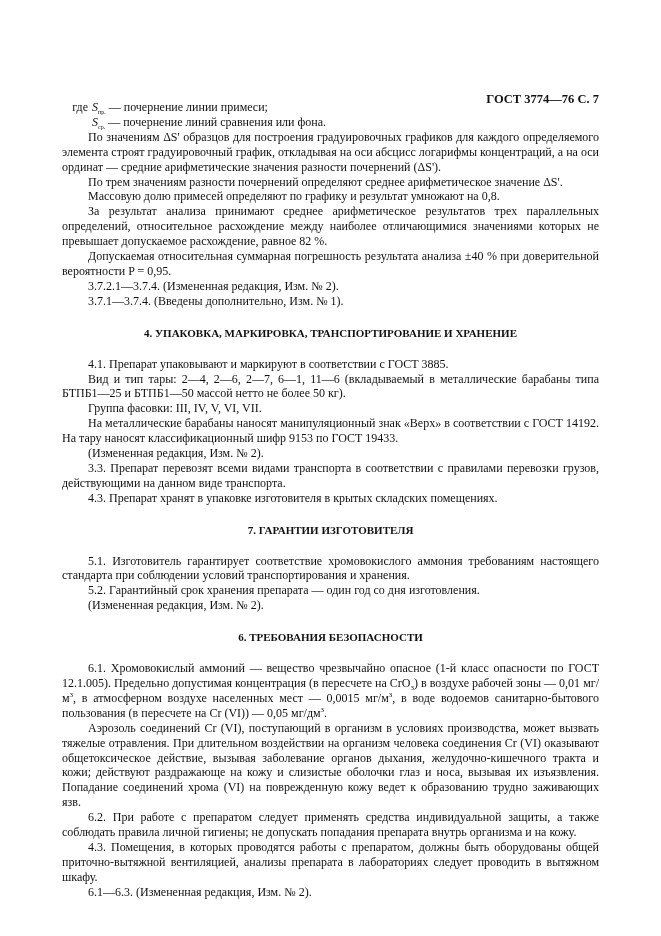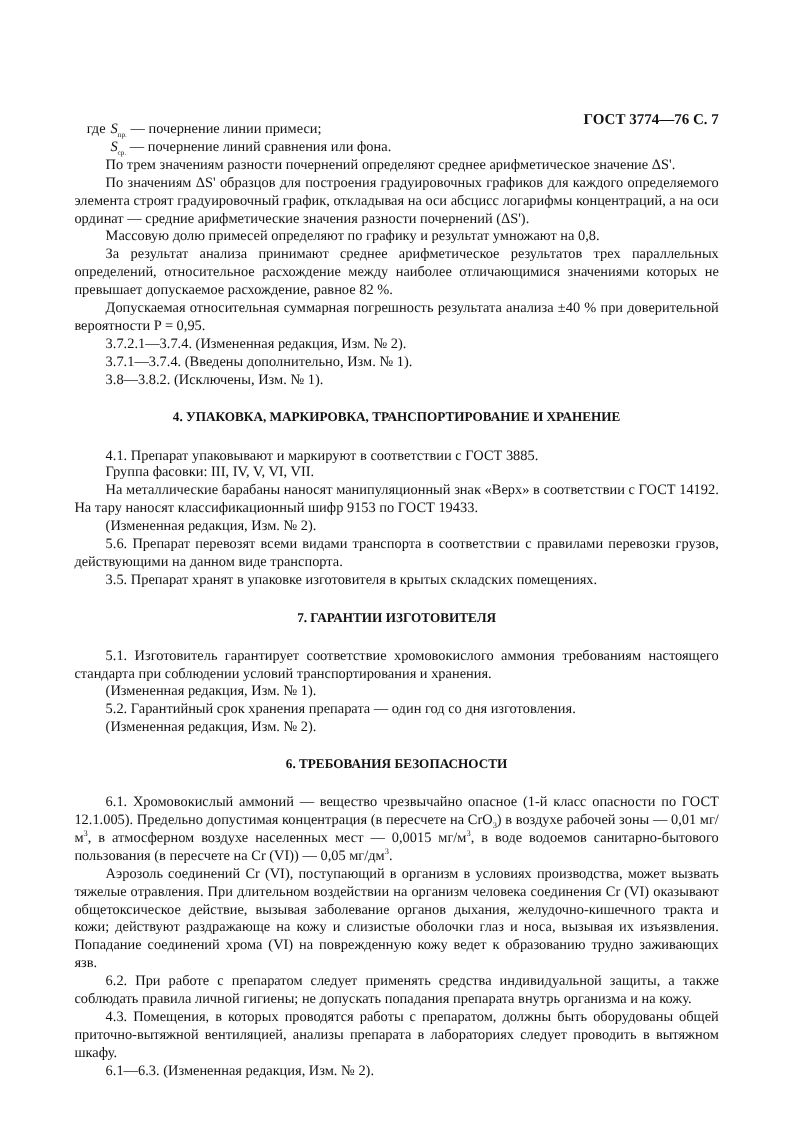--- a/index.html
+++ b/index.html
@@ -32,40 +32,39 @@
       <div style="padding-left:4px">
         <div>
           <span class="sym">S</span><sub class="s">пр.</sub><span> — почернение линии примеси;</span>
         </div>
         <div>
           <span class="sym">S</span><sub class="s">ср.</sub><span> — почернение линий сравнения или фона.</span>
         </div>
       </div>
     </div>
 
+    <p class="ind">По значениям ΔS' образцов для построения градуировочных графиков для каждого определяемого элемента строят градуировочный график, откладывая на оси абсцисс логарифмы концентраций, а на оси ординат — средние арифметические значения разности почернений (ΔS').</p>
     <p class="ind">По трем значениям разности почернений определяют среднее арифметическое значение ΔS'.</p>
-    <p class="ind">По значениям ΔS' образцов для построения градуировочных графиков для каждого определяемого элемента строят градуировочный график, откладывая на оси абсцисс логарифмы концентраций, а на оси ординат — средние арифметические значения разности почернений (ΔS').</p>
     <p class="ind">Массовую долю примесей определяют по графику и результат умножают на 0,8.</p>
     <p class="ind">За результат анализа принимают среднее арифметическое результатов трех параллельных определений, относительное расхождение между наиболее отличающимися значениями которых не превышает допускаемое расхождение, равное 82 %.</p>
     <p class="ind">Допускаемая относительная суммарная погрешность результата анализа ±40 % при доверительной вероятности P = 0,95.</p>
     <p class="ind-block"><span>3.7.2.1—3.7.4. </span><span class="b">(Измененная редакция, Изм. № 2).</span></p>
     <p class="ind-block"><span>3.7.1—3.7.4. </span><span class="b">(Введены дополнительно, Изм. № 1).</span></p>
-    <p class="ind-block"><span>3.8—3.8.2. </span><span class="b">(Исключены, Изм. № 1).</span></p>
 
     <div class="sec">4. УПАКОВКА, МАРКИРОВКА, ТРАНСПОРТИРОВАНИЕ И ХРАНЕНИЕ</div>
     <p class="ind">4.1. Препарат упаковывают и маркируют в соответствии с ГОСТ 3885.</p>
+    <p class="ind">Вид и тип тары: 2—4, 2—6, 2—7, 6—1, 11—6 (вкладываемый в металлические барабаны типа БТПБ1—25 и БТПБ1—50 массой нетто не более 50 кг).</p>
     <p class="ind">Группа фасовки: III, IV, V, VI, VII.</p>
     <p class="ind">На металлические барабаны наносят манипуляционный знак «Верх» в соответствии с ГОСТ 14192. На тару наносят классификационный шифр 9153 по ГОСТ 19433.</p>
     <p class="ind-block b">(Измененная редакция, Изм. № 2).</p>
-    <p class="ind">5.6. Препарат перевозят всеми видами транспорта в соответствии с правилами перевозки грузов, действующими на данном виде транспорта.</p>
-    <p class="ind">3.5. Препарат хранят в упаковке изготовителя в крытых складских помещениях.</p>
+    <p class="ind">3.3. Препарат перевозят всеми видами транспорта в соответствии с правилами перевозки грузов, действующими на данном виде транспорта.</p>
+    <p class="ind">4.3. Препарат хранят в упаковке изготовителя в крытых складских помещениях.</p>
 
     <div class="sec">7. ГАРАНТИИ ИЗГОТОВИТЕЛЯ</div>
     <p class="ind">5.1. Изготовитель гарантирует соответствие хромовокислого аммония требованиям настоящего стандарта при соблюдении условий транспортирования и хранения.</p>
-    <p class="ind-block b">(Измененная редакция, Изм. № 1).</p>
     <p class="ind">5.2. Гарантийный срок хранения препарата — один год со дня изготовления.</p>
     <p class="ind-block b">(Измененная редакция, Изм. № 2).</p>
 
     <div class="sec">6. ТРЕБОВАНИЯ БЕЗОПАСНОСТИ</div>
     <p class="ind"><span>6.1. Хромовокислый аммоний — вещество чрезвычайно опасное (1-й класс опасности по ГОСТ 12.1.005).  Предельно допустимая концентрация (в пересчете на CrO</span><sub>3</sub><span>) в воздухе рабочей зоны — 0,01 мг/м</span><sup>3</sup><span>, в атмосферном воздухе населенных мест — 0,0015 мг/м</span><sup>3</sup><span>, в воде водоемов санитарно-бытового пользования (в пересчете на Cr (VI)) — 0,05 мг/дм</span><sup>3</sup><span>.</span></p>
     <p class="ind">Аэрозоль соединений Cr (VI), поступающий в организм в условиях производства, может вызвать тяжелые отравления. При длительном воздействии на организм человека соединения Cr (VI) оказывают общетоксическое действие, вызывая заболевание органов дыхания, желудочно-кишечного тракта и кожи; действуют раздражающе на кожу и слизистые оболочки глаз и носа, вызывая их изъязвления. Попадание соединений хрома (VI) на поврежденную кожу ведет к образованию трудно заживающих язв.</p>
     <p class="ind">6.2. При работе с препаратом следует применять средства индивидуальной защиты, а также соблюдать правила личной гигиены; не допускать попадания препарата внутрь организма и на кожу.</p>
     <p class="ind">4.3. Помещения, в которых проводятся работы с препаратом, должны быть оборудованы общей приточно-вытяжной вентиляцией, анализы препарата в лабораториях следует проводить в вытяжном шкафу.</p>
     <p class="ind-block"><span>6.1—6.3. </span><span class="b">(Измененная редакция, Изм. № 2).</span></p>
   </div>

